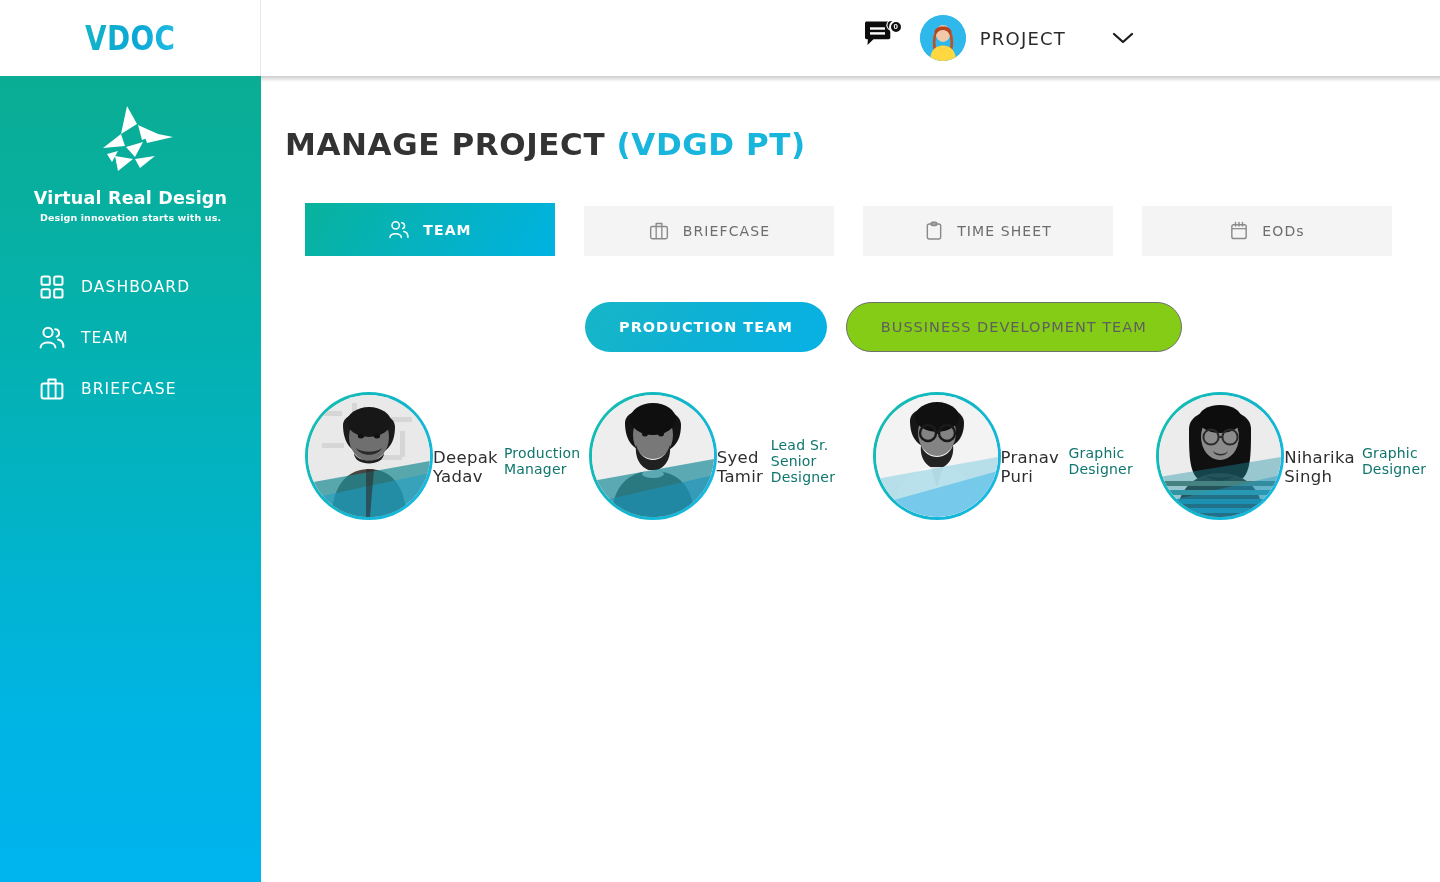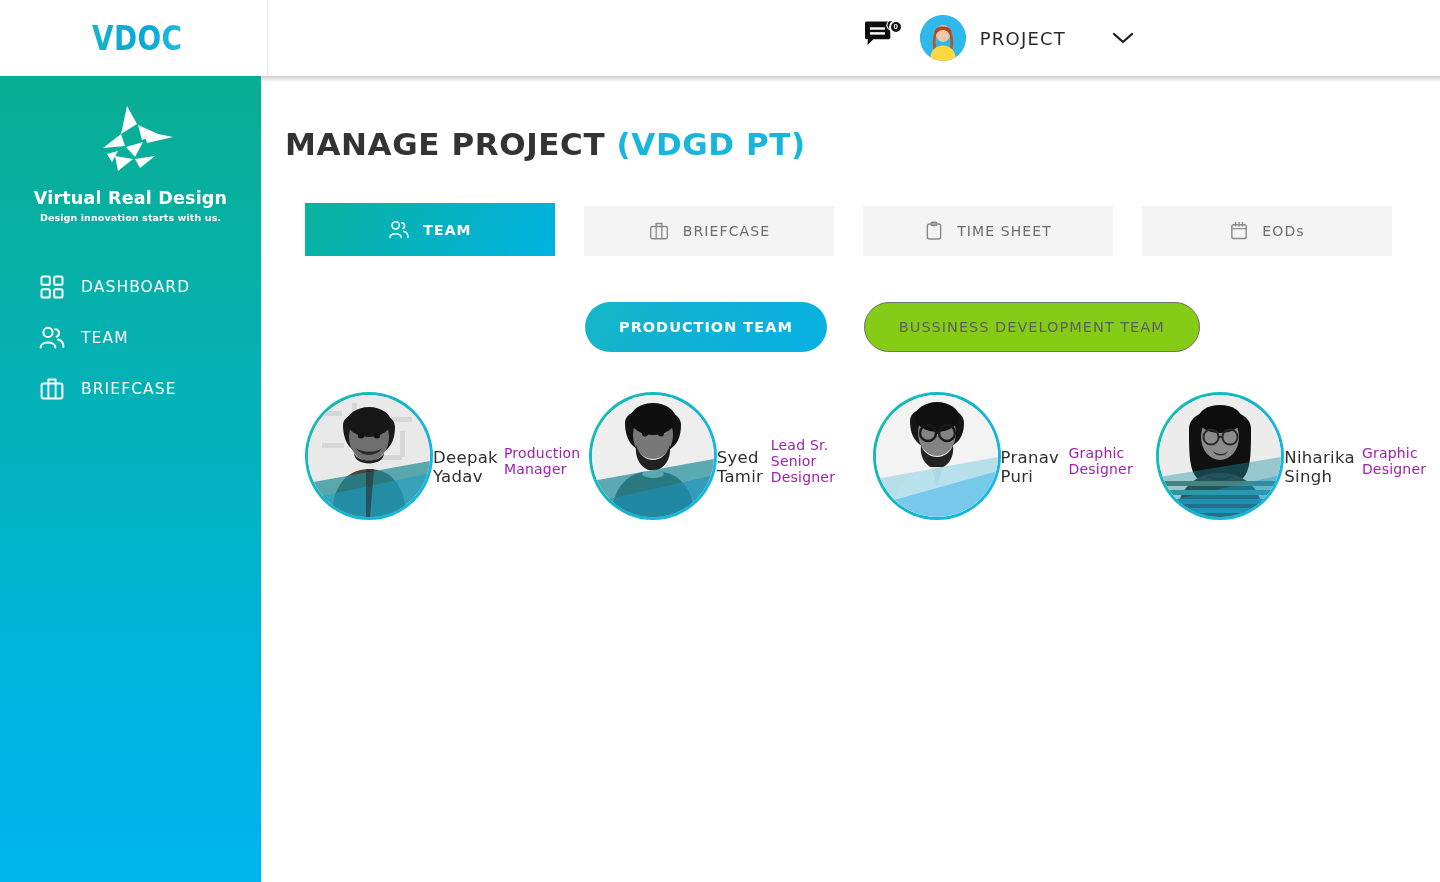--- a/index.html
+++ b/index.html
@@ -7,21 +7,21 @@
     width: 1440px; height: 882px;
     font-family: "Liberation Sans", sans-serif;
     background: #ffffff;
     overflow: hidden;
   }
   .app { position: relative; width: 1440px; height: 882px; }
 
   
   .topbar {
     position: absolute; top: 0; left: 0; width: 1164px; height: 76px;
-    background: #ffffff; display: flex; align-items: flex-end; z-index: 30; padding-left: 7px;
+    background: #ffffff; display: flex; align-items: flex-end; z-index: 30;
   }
   .topbar-logo-cell {
     width: 261px; height: 76px; display: flex; align-items: center; justify-content: center;
     border-right: 1px solid #e8e8e8; background: #fff;
   }
   .vdoc-logo {
     font-family: "DejaVu Sans", sans-serif;
     font-size: 34px; font-weight: 700; letter-spacing: 0.5px;
     transform: scaleX(0.82); transform-origin: center;
     background: linear-gradient(100deg, #17b4c8 0%, #0aa7d6 55%, #23bde4 100%);
@@ -98,21 +98,21 @@
     background: #f4f4f4; color: #6d6d6d; margin-right: 29px; cursor: pointer;
     font-family: "DejaVu Sans", sans-serif; font-size: 14px; letter-spacing: 1.1px;
   }
   .tab:last-child { margin-right: 0; }
   .tab .tab-ico { margin-right: 13px; display: flex; align-items: center; }
   .tab.active {
     height: 53px; color: #fff; font-weight: 700;
     background: linear-gradient(125deg, #08b39c 0%, #06b2ba 42%, #00b2e2 100%);
   }
 
-  .pills { display: flex; margin: 46px 16px 0 324px; align-items: flex-end; gap: 37px; }
+  .pills { display: flex; margin: 46px 16px 0 324px; align-items: flex-end; gap: 19px; }
   .pill {
     height: 50px; border-radius: 26px; display: flex; align-items: center; justify-content: center;
     padding: 0 34px; cursor: pointer; font-family: "DejaVu Sans", sans-serif;
     font-size: 14.5px; letter-spacing: 1px;
   }
   .pill.active {
     background: linear-gradient(125deg, #17b6c6 0%, #0fb1d4 45%, #06b1e4 100%);
     color: #fff; font-weight: 700; min-width: 203px;
   }
   .pill.outline {
@@ -130,21 +130,21 @@
   }
   .avatar-inner {
     width: 100%; height: 100%; border-radius: 50%; overflow: hidden;
     background: #f1f1f1; position: relative;
   }
   .member-name {
     margin-top: 22px; font-size: 16.5px; color: #2f2f2f; letter-spacing: 0.3px;
     font-family: "DejaVu Sans", sans-serif;
   }
   .member-role {
-    margin-top: 9px; font-size: 14px; color: #a21caf; letter-spacing: 0.2px;
+    margin-top: 9px; font-size: 14px; color: #0f766e; letter-spacing: 0.2px;
     font-family: "DejaVu Sans", sans-serif;
   }
 
   
   .footer {
     position: absolute; bottom: 0; left: 261px; width: 1179px; height: 56px;
     display: flex; align-items: center; justify-content: space-between;
     padding: 0 39px 0 41px;
   }
   .footer span {

